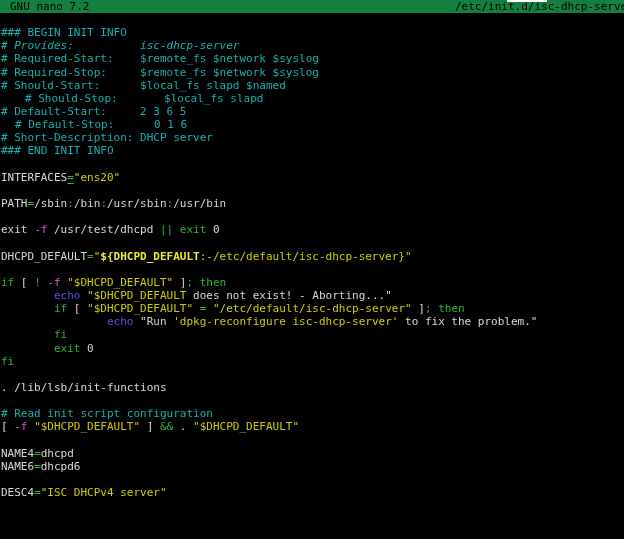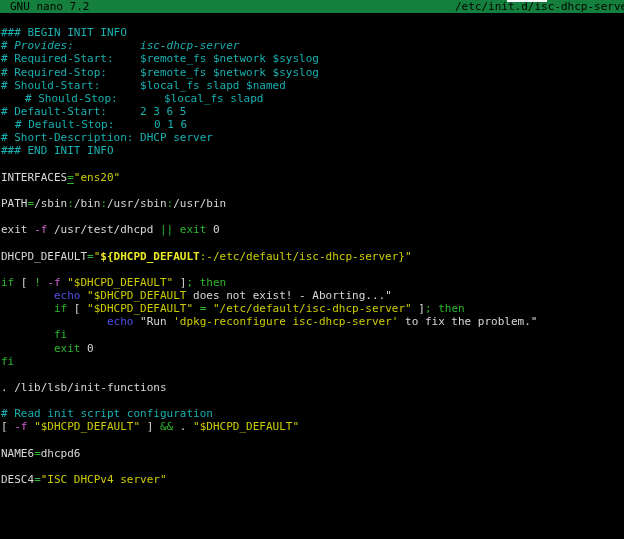--- a/index.html
+++ b/index.html
@@ -94,18 +94,19 @@
       <div class="line"><span style="color: rgb(216, 216, 216);">                </span><span style="color: rgb(80, 80, 232);">echo</span><span style="color: rgb(216, 216, 216);"> "Run </span><span style="color: rgb(205, 205, 0);">'dpkg-reconfigure isc-dhcp-server'</span><span style="color: rgb(216, 216, 216);"> to fix the problem."</span></div>
       <div class="line"><span style="color: rgb(216, 216, 216);">        </span><span style="color: rgb(46, 184, 46);">fi</span></div>
       <div class="line"><span style="color: rgb(216, 216, 216);">        </span><span style="color: rgb(46, 184, 46);">exit</span><span style="color: rgb(216, 216, 216);"> 0</span></div>
       <div class="line"><span style="color: rgb(46, 184, 46);">fi</span></div>
       <div class="line"> </div>
       <div class="line"><span style="color: rgb(216, 216, 216);">. /lib/lsb/init-functions</span></div>
       <div class="line"> </div>
       <div class="line"><span style="color: rgb(23, 176, 176);"># Read init script configuration</span></div>
       <div class="line"><span style="color: rgb(216, 216, 216);">[ </span><span style="color: rgb(208, 96, 208);">-f</span><span style="color: rgb(216, 216, 216);"> </span><span style="color: rgb(205, 205, 0);">"$DHCPD_DEFAULT"</span><span style="color: rgb(216, 216, 216);"> ] </span><span style="color: rgb(46, 184, 46);">&amp;&amp;</span><span style="color: rgb(216, 216, 216);"> . </span><span style="color: rgb(205, 205, 0);">"$DHCPD_DEFAULT"</span></div>
       <div class="line"> </div>
+      <div class="line"><span style="color: rgb(216, 216, 216);">NAME4</span><span style="color: rgb(46, 184, 46);">=</span><span style="color: rgb(216, 216, 216);">dhcpd</span></div>
       <div class="line"><span style="color: rgb(216, 216, 216);">NAME6</span><span style="color: rgb(46, 184, 46);">=</span><span style="color: rgb(216, 216, 216);">dhcpd6</span></div>
       <div class="line"> </div>
       <div class="line"><span style="color: rgb(216, 216, 216);">DESC4</span><span style="color: rgb(46, 184, 46);">=</span><span style="color: rgb(205, 205, 0);">"ISC DHCPv4 server"</span></div>
     </div>
 
 </div>
 
 </body></html>

